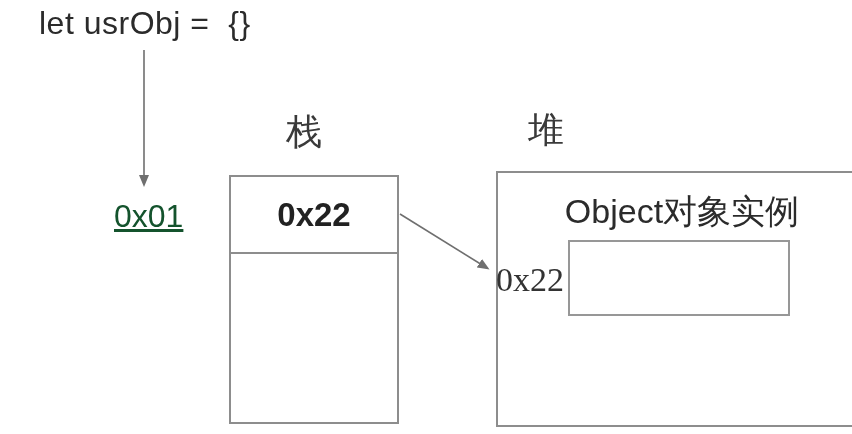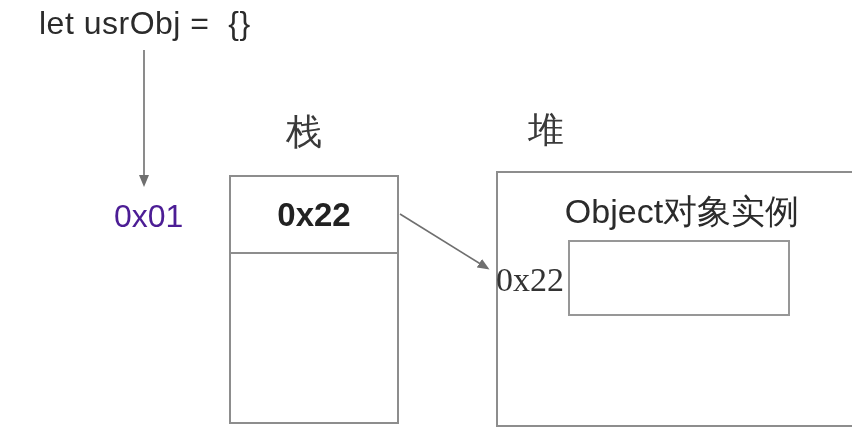--- a/index.html
+++ b/index.html
@@ -37,21 +37,22 @@
   .section-label {
     position: absolute;
     font-size: 36px;
     color: #3a3a3a;
   }
   .stack-label { left: 258px; top: 108px; }
   .heap-label  { left: 500px; top: 106px; }
   .address-label {
     position: absolute;
     font-size: 32px;
-    color: #4c1d95;
+    color: #14532d;
+    text-decoration: underline;
   }
   .var-address { left: 86px; top: 198px; }
   .stack-box {
     position: absolute;
     left: 201px;
     top: 175px;
     width: 170px;
     height: 249px;
     border: 2px solid #8d8d8d;
     box-sizing: border-box;

